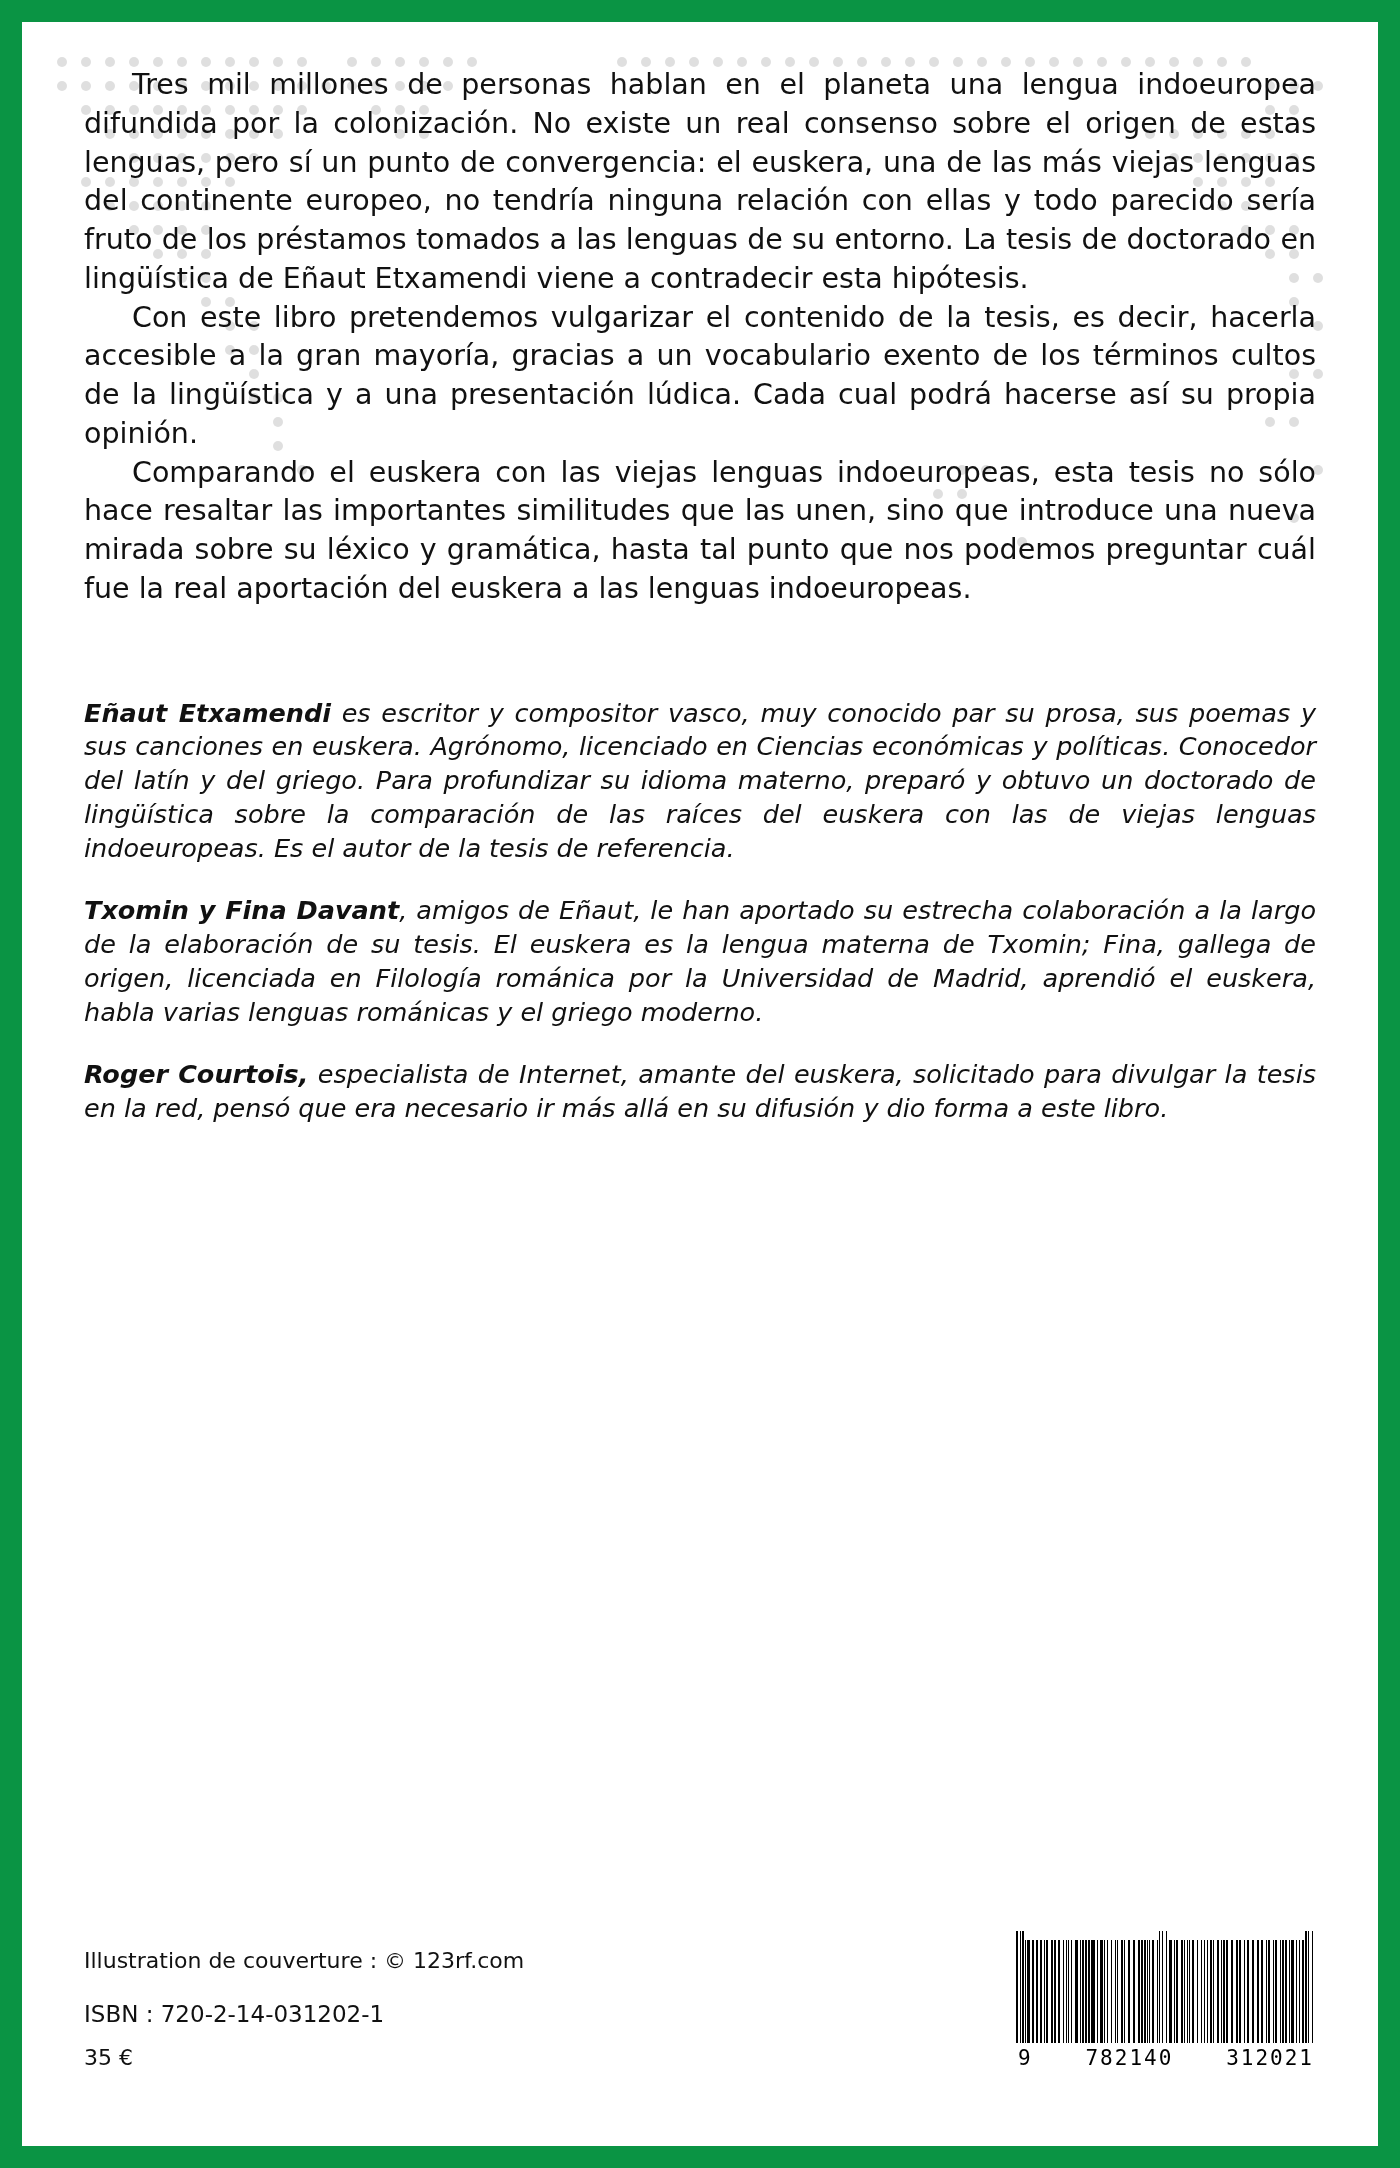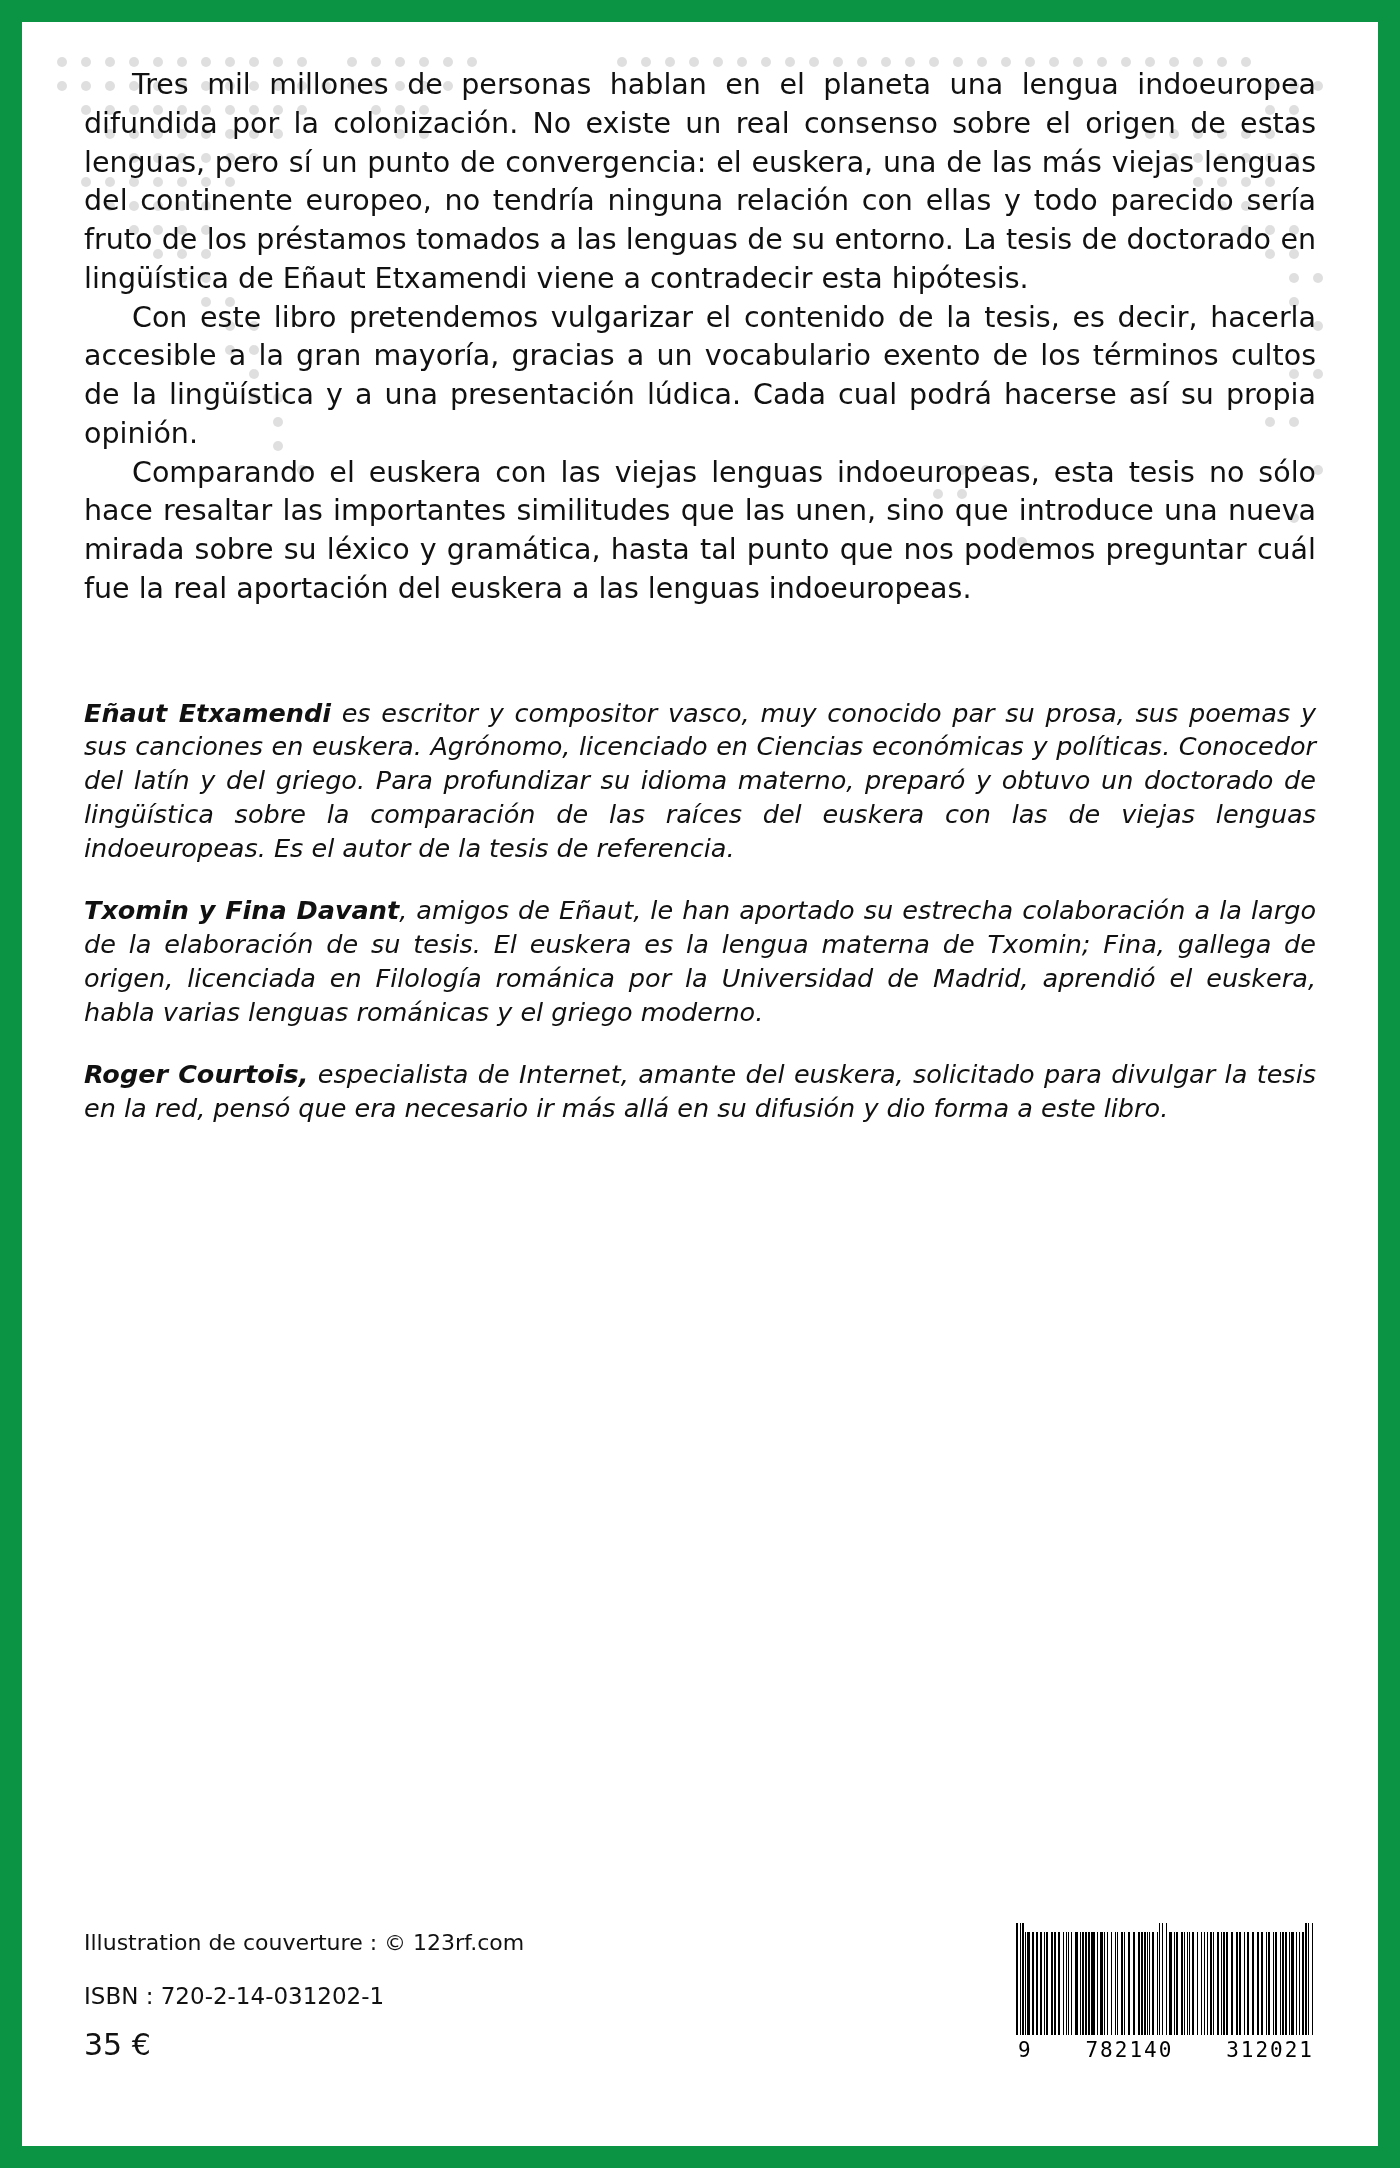--- a/index.html
+++ b/index.html
@@ -106,40 +106,40 @@
   .bios b {
     font-style: italic;
     font-weight: bold;
   }
 
   
   .footer {
     position: absolute;
     left: 62px;
     right: 62px;
-    bottom: 84px;
+    bottom: 76px;
     z-index: 3;
     display: flex;
     align-items: flex-end;
     justify-content: space-between;
   }
   .footer-left {
     font-family: "DejaVu Sans", sans-serif;
     color: #111111;
   }
   .credit {
     font-size: 22px;
     margin-bottom: 28px;
   }
   .isbn {
     font-size: 23px;
     margin-bottom: 18px;
   }
   .price {
-    font-size: 30px;
+    font-size: 22px;
   }
 
   
   .barcode-wrap {
     width: 300px;
     text-align: center;
   }
   .barcode {
     height: 112px;
     display: flex;

